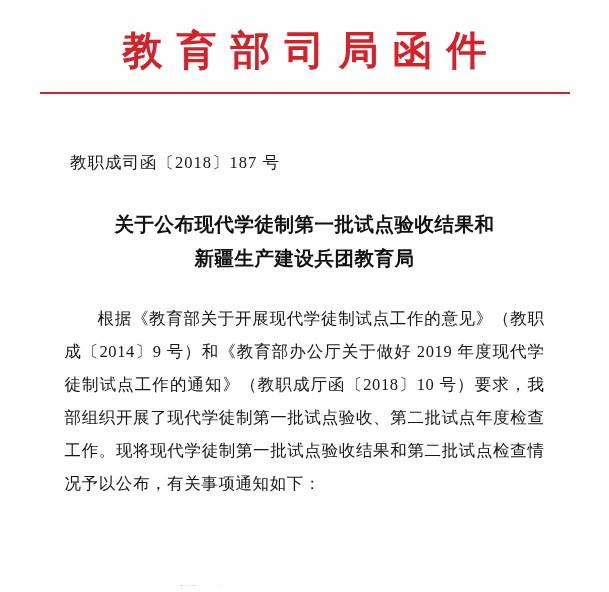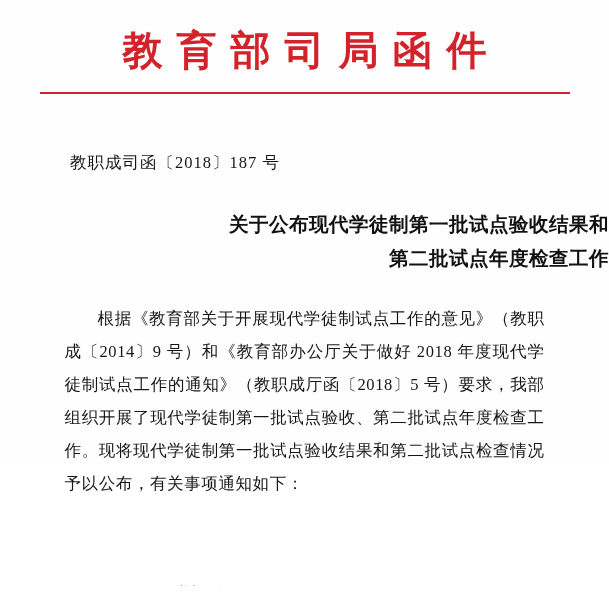--- a/index.html
+++ b/index.html
@@ -45,21 +45,21 @@
     margin-top: 58px;
     text-align: left;
     font-family: "Liberation Serif", serif;
     font-size: 16.5px;
     letter-spacing: 1px;
     color: #161616;
     padding-left: 70px;
   }
   .doc-title {
     margin-top: 34px;
-    text-align: right;
+    text-align: center;
     font-family: "DejaVu Serif", "Liberation Serif", serif;
     font-weight: bold;
     font-size: 19.5px;
     line-height: 34px;
     color: #111111;
     letter-spacing: 0.5px;
   }
   .doc-title .line {
     display: block;
   }
@@ -114,25 +114,25 @@
 
   <div class="masthead">
     <div class="masthead-title">教育部司局函件</div>
     <div class="masthead-rule"></div>
   </div>
 
   <div class="doc-number">教职成司函〔2018〕187 号</div>
 
   <div class="doc-title">
     <span class="line">关于公布现代学徒制第一批试点验收结果和</span>
-    <span class="line">第二批试点年度检查工作</span>
+    <span class="line">新疆生产建设兵团教育局</span>
   </div>
 
   <div class="body-text">
-    <p class="indent2">根据《教育部关于开展现代学徒制试点工作的意见》（教职成〔2014〕9 号）和《教育部办公厅关于做好 2018 年度现代学徒制试点工作的通知》（教职成厅函〔2018〕5 号）要求，我部组织开展了现代学徒制第一批试点验收、第二批试点年度检查工作。现将现代学徒制第一批试点验收结果和第二批试点检查情况予以公布，有关事项通知如下：</p>
+    <p class="indent2">根据《教育部关于开展现代学徒制试点工作的意见》（教职成〔2014〕9 号）和《教育部办公厅关于做好 2019 年度现代学徒制试点工作的通知》（教职成厅函〔2018〕10 号）要求，我部组织开展了现代学徒制第一批试点验收、第二批试点年度检查工作。现将现代学徒制第一批试点验收结果和第二批试点检查情况予以公布，有关事项通知如下：</p>
   </div>
 
   <div class="cut-line">
     <span>一、试点验收</span>
   </div>
 
   <div class="fade-bottom"></div>
 </div>
 
 </body></html>

